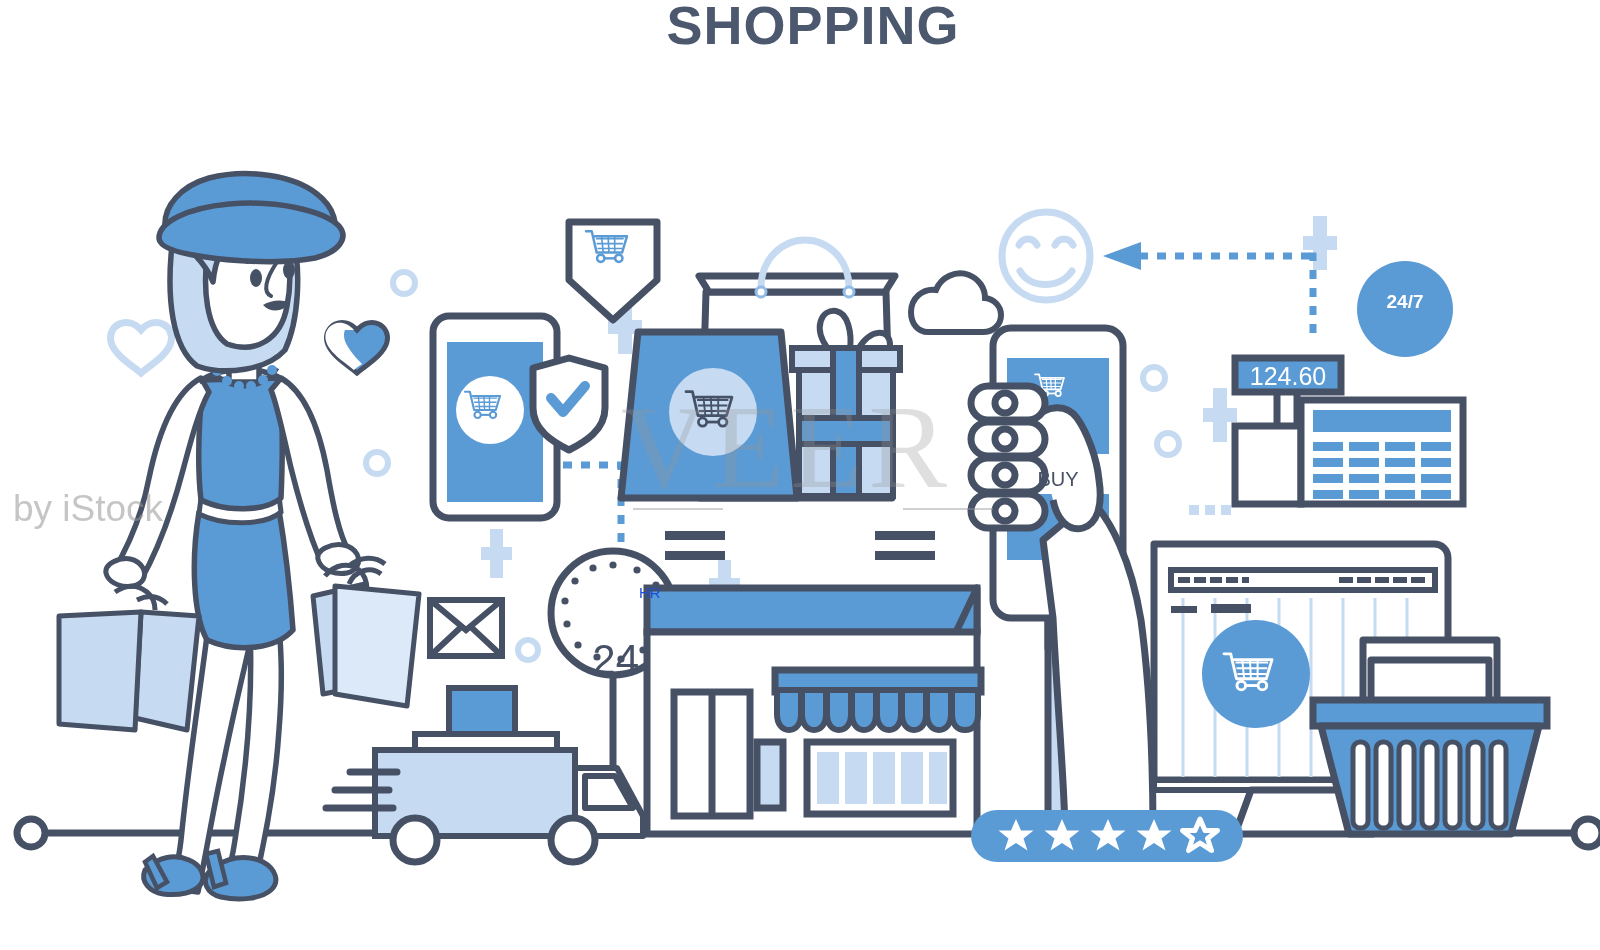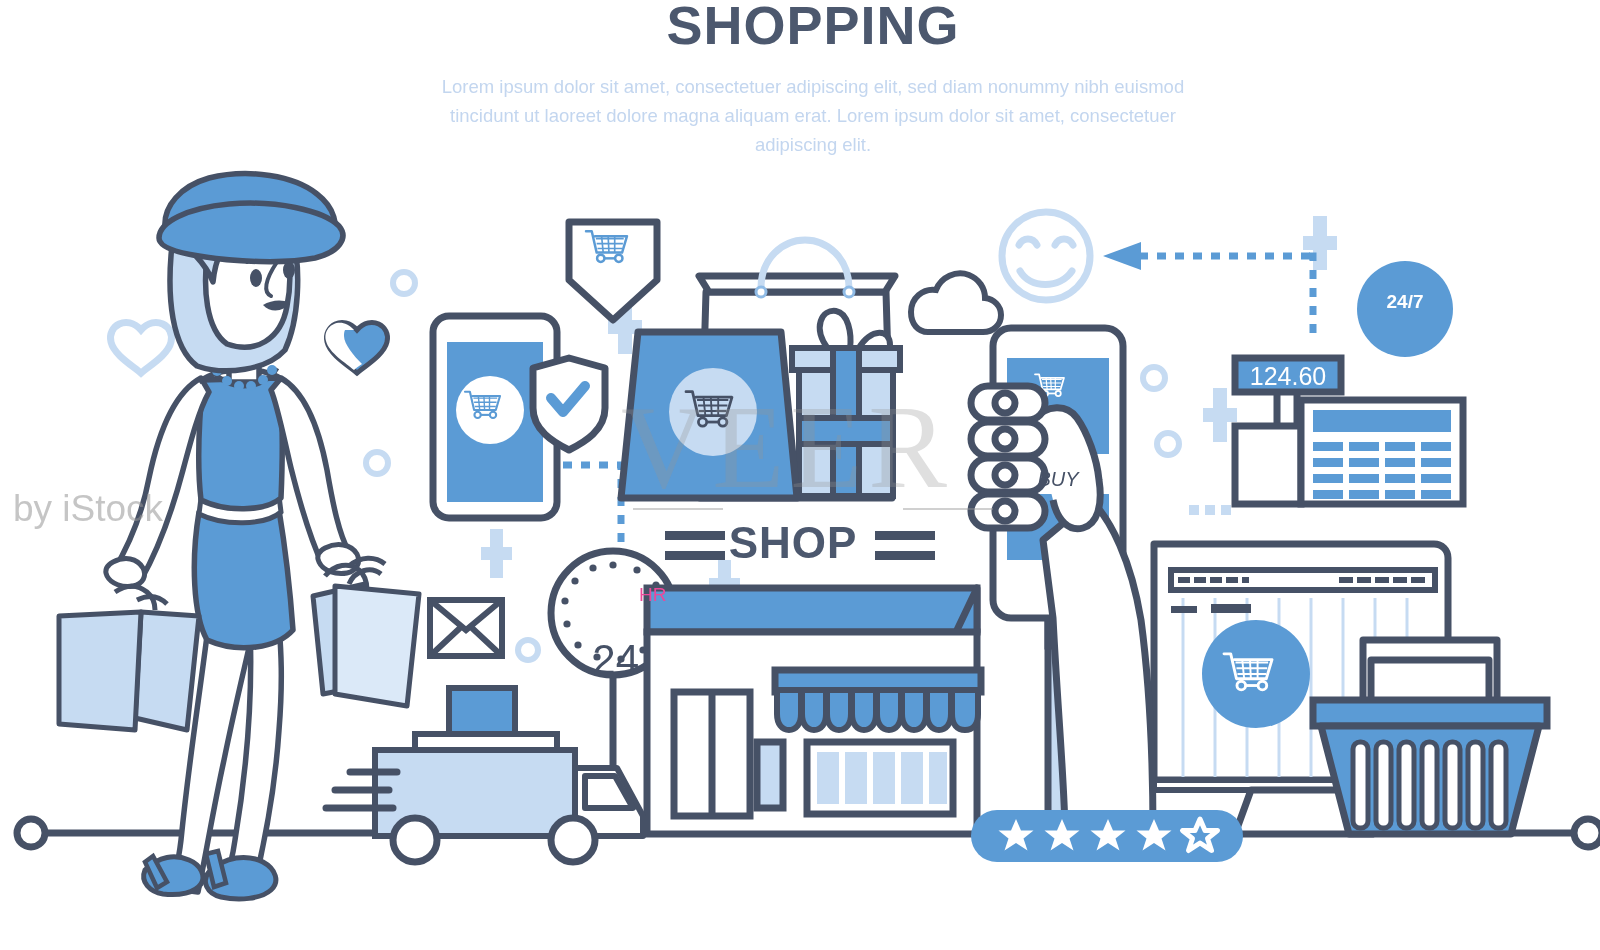--- a/index.html
+++ b/index.html
@@ -40,21 +40,20 @@
   .wm-rule{position:absolute;height:2px;background:rgba(150,150,150,0.45);top:508px;}
   .wm-rule.l{left:620px;width:90px;}
   .wm-rule.r{left:890px;width:90px;}
 </style>
 </head>
 <body>
 
 <div id="stage">
 
   <div class="hdr-title">SHOPPING</div>
-  <div class="hdr-sub">Lorem ipsum dolor sit amet, consectetuer adipiscing elit, sed diam nonummy nibh euismod tincidunt ut laoreet dolore magna aliquam erat. Lorem ipsum dolor sit amet, consectetuer adipiscing elit.</div>
 
   <svg class="abs" style="left:0;top:0;" width="1600" height="950" viewBox="0 0 1600 950">
 
     <defs>
       <g id="cartGlyph">
         <path d="M0,4 L7,4 L13,30 L44,30 L50,10 L11,10" fill="none" stroke="currentColor" stroke-width="3" stroke-linecap="round" stroke-linejoin="round"></path>
         <path d="M12,13 L46,13 M13,19 L45,19 M14,25 L44,25" stroke="currentColor" stroke-width="2"></path>
         <path d="M19,10 L21,30 M27,10 L28,30 M35,10 L35,30" stroke="currentColor" stroke-width="2"></path>
         <circle cx="18" cy="37" r="4.5" fill="none" stroke="currentColor" stroke-width="3"></circle>
         <circle cx="40" cy="37" r="4.5" fill="none" stroke="currentColor" stroke-width="3"></circle>
@@ -456,30 +455,29 @@
             <use href="#starGlyph"></use>
           </g>
       </g>
       <g transform="translate(1187,836)" fill="none" stroke="#ffffff" stroke-width="5" stroke-linejoin="round">
         <use href="#starGlyph"></use>
       </g>
     </g>
 
   </svg>
 
-  <div class="abs" style="left:700px;top:518px;width:160px;text-align:center;font-size:44px;font-weight:bold;color:#4c586e;letter-spacing:1px;">SHOP</div>
 
   <div class="abs" style="left:556px;top:588px;width:70px;text-align:right;font-size:42px;font-weight:normal;color:#465166;margin-top:48px;">24</div>
-  <div class="abs" style="left:626px;top:584px;font-size:19px;font-weight:normal;color:#ec4899;">HR</div>
+  <div class="abs" style="left:626px;top:584px;font-size:15px;font-weight:normal;color:#1d4ed8;">HR</div>
 
   <div class="abs" style="left:1342px;top:291px;width:100px;text-align:center;font-size:19px;font-weight:bold;color:#ffffff;">24/7</div>
 
   <div class="abs" style="left:1222px;top:362px;width:106px;text-align:center;font-size:25px;font-weight:normal;color:#ffffff;">124.60</div>
 
-  <div class="abs" style="left:994px;top:468px;width:102px;text-align:center;font-size:20px;color:#465166;font-style:italic;">BUY</div>
+  <div class="abs" style="left:994px;top:468px;width:102px;text-align:center;font-size:20px;color:#465166;">BUY</div>
 
   <div class="wm">
     <div class="wm-veer">VEER</div>
     <div class="wm-rule l"></div>
     <div class="wm-rule r"></div>
     <div class="wm-istock">by iStock</div>
   </div>
 
 </div>
 

